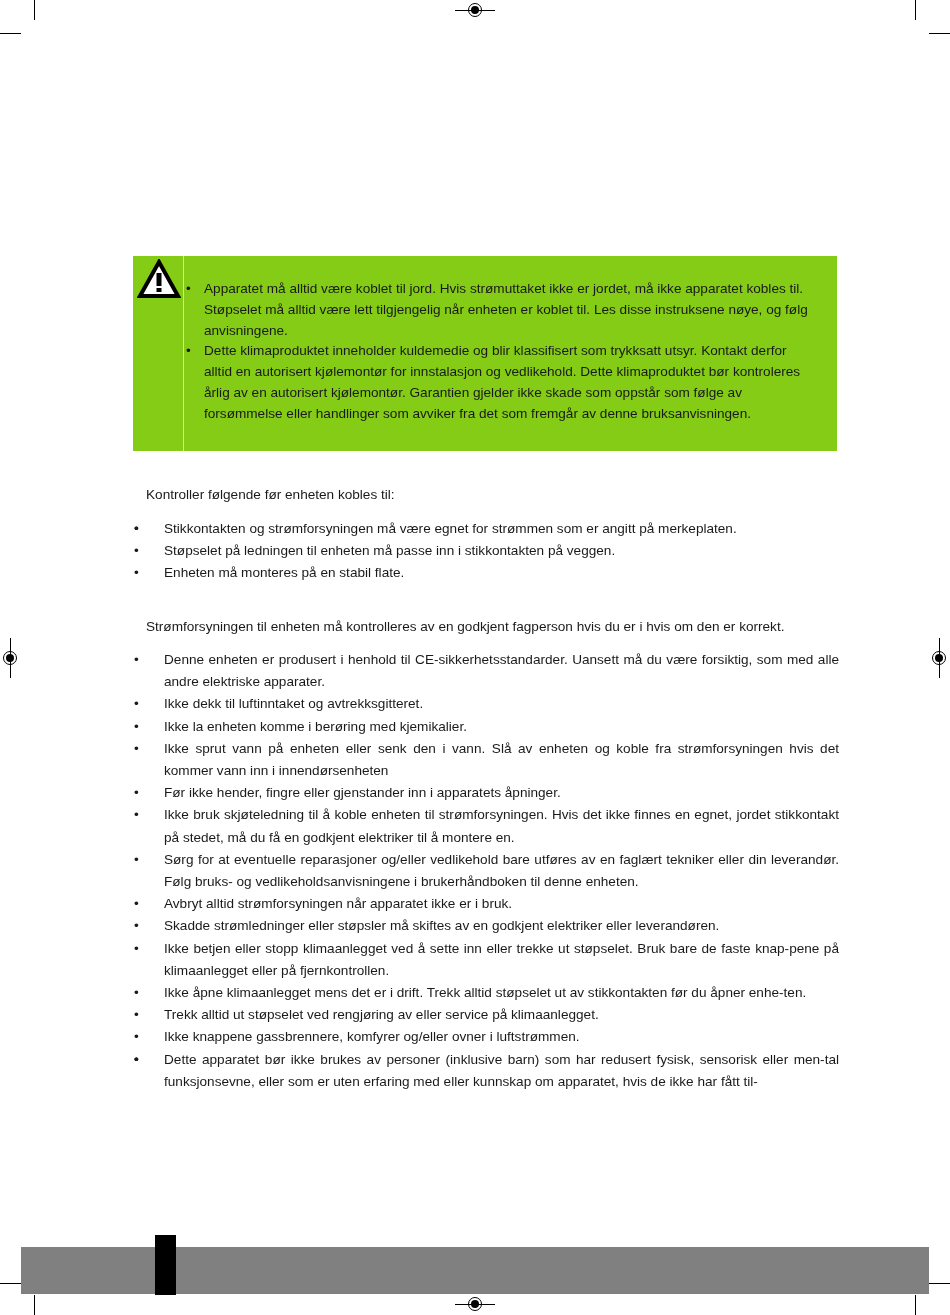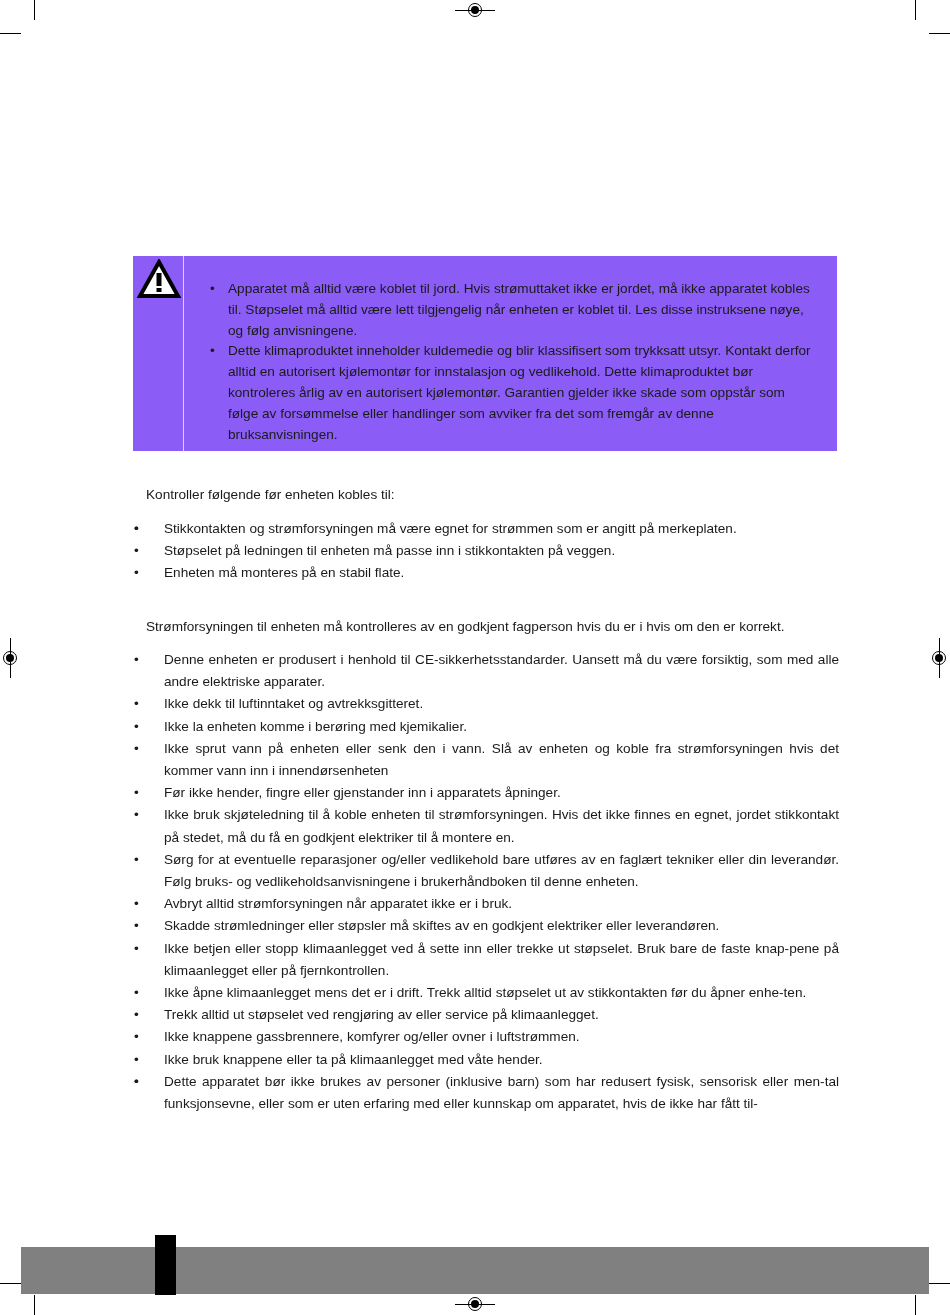--- a/index.html
+++ b/index.html
@@ -14,21 +14,21 @@
     border: 1px solid #000; box-sizing: border-box;
     display: flex; align-items: center; justify-content: center;
   }
   .reg::before {
     content: ""; width: 8px; height: 8px; border-radius: 50%; background: #000;
   }
   .reg-line { position: absolute; background: #000; }
 
   .warning-box {
     position: absolute; left: 133px; top: 256px; width: 704px; height: 195px;
-    background: #8b5cf6; display: flex; gap: 24px;
+    background: #84cc16; display: flex;
   }
   .warning-icon-col {
     width: 50px; border-right: 1px solid #d8d8d8; position: relative; flex: none;
   }
   .warning-icon { position: absolute; left: 4px; top: 3px; }
   .warning-list { margin: 0; padding: 23px 20px 0 8px; list-style: none; flex: 1; }
   .warning-list li {
     position: relative; padding-left: 12px; font-size: 13.6px; line-height: 20.8px;
   }
   .warning-list li::before {
@@ -107,20 +107,20 @@
     <li><span class="dot">•</span><span>Ikke sprut vann på enheten eller senk den i vann. Slå av enheten og koble fra strømforsyningen hvis det kommer vann inn i innendørsenheten</span></li>
     <li><span class="dot">•</span><span>Før ikke hender, fingre eller gjenstander inn i apparatets åpninger.</span></li>
     <li><span class="dot">•</span><span>Ikke bruk skjøteledning til å koble enheten til strømforsyningen. Hvis det ikke finnes en egnet, jordet stikkontakt på stedet, må du få en godkjent elektriker til å montere en.</span></li>
     <li><span class="dot">•</span><span>Sørg for at eventuelle reparasjoner og/eller vedlikehold bare utføres av en faglært tekniker eller din leverandør. Følg bruks- og vedlikeholdsanvisningene i brukerhåndboken til denne enheten.</span></li>
     <li><span class="dot">•</span><span>Avbryt alltid strømforsyningen når apparatet ikke er i bruk.</span></li>
     <li><span class="dot">•</span><span>Skadde strømledninger eller støpsler må skiftes av en godkjent elektriker eller leverandøren.</span></li>
     <li><span class="dot">•</span><span>Ikke betjen eller stopp klimaanlegget ved å sette inn eller trekke ut støpselet. Bruk bare de faste knap-pene på klimaanlegget eller på fjernkontrollen.</span></li>
     <li><span class="dot">•</span><span>Ikke åpne klimaanlegget mens det er i drift. Trekk alltid støpselet ut av stikkontakten før du åpner enhe-ten.</span></li>
     <li><span class="dot">•</span><span>Trekk alltid ut støpselet ved rengjøring av eller service på klimaanlegget.</span></li>
     <li><span class="dot">•</span><span>Ikke knappene gassbrennere, komfyrer og/eller ovner i luftstrømmen.</span></li>
-    <li><span class="dot">•</span><span>Ikke bruk knappene eller ta på klimaanlegget med våte hender.</span></li>
+    <li><span class="dot">•</span></li>
     <li><span class="dot">•</span></li>
     <li><span class="dot">•</span><span>Dette apparatet bør ikke brukes av personer (inklusive barn) som har redusert fysisk, sensorisk eller men-tal funksjonsevne, eller som er uten erfaring med eller kunnskap om apparatet, hvis de ikke har fått til-</span></li>
   </ul>
 </div>
 
 <div class="footer-bar"></div>
 <div class="footer-tab"></div>
 
 </body></html>

